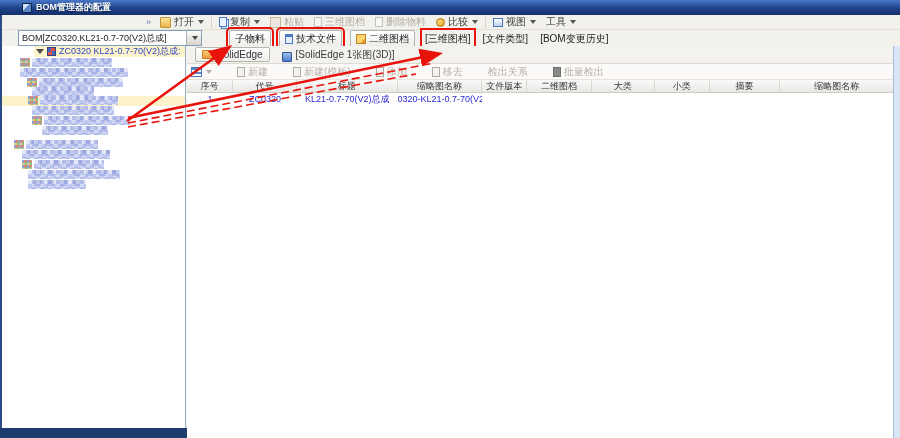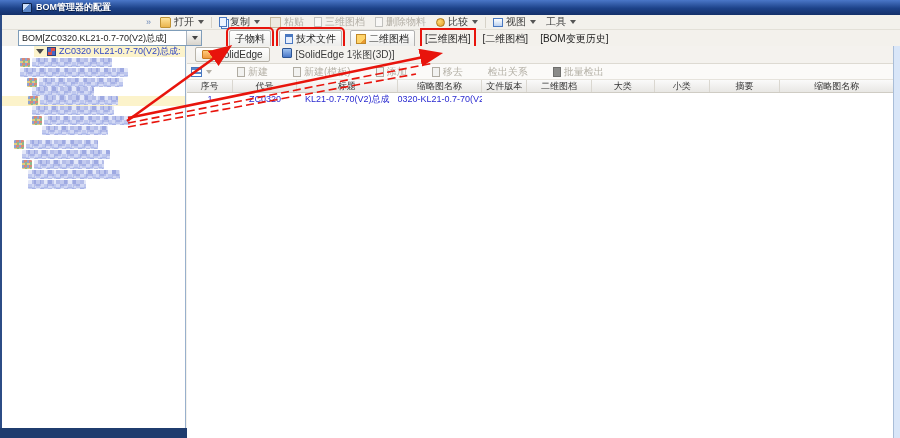--- a/index.html
+++ b/index.html
@@ -71,21 +71,21 @@
   .mzi { position:absolute; width:10px; height:9px; border-radius:1px;
     background-image:conic-gradient(#d88878 0 25%,#8cba8c 0 50%,#e0cc82 0 75%,#8ca2d2 0);
     background-size:5px 5px; }
 
   
   .content { position:absolute; left:187px; top:46px; width:706px; height:392px; background:#fff; }
   .subtabs { height:18px; background:#f4f2ee; border-bottom:1px solid #dddad2; display:flex; align-items:center;
     gap:12px; padding-left:8px; font-size:10px; color:#333; }
   .subtab-sel { display:flex; align-items:center; gap:4px; padding:1px 6px; background:linear-gradient(#ffffff,#efefec);
     border:1px solid #b8b4aa; border-radius:2px; }
-  .subtab-lbl { display:flex; align-items:flex-start; gap:4px; color:#3a3a3a; }
+  .subtab-lbl { display:flex; align-items:flex-end; gap:4px; color:#3a3a3a; }
   .ic-sefolder { width:11px; height:9px; background:linear-gradient(#ffca7a,#ef9a40); border:1px solid #c87c20; border-radius:1px 2px 1px 1px; }
   .ic-se3d { width:10px; height:10px; background:linear-gradient(#9ec2f0,#4a78c8); border:1px solid #2c5494; border-radius:1px; }
 
   .doc-toolbar { height:16px; background:#fbfaf8; border-bottom:1px solid #e6e3dc; display:flex; align-items:center;
     gap:25px; padding-left:4px; font-size:10px; color:#b4b0a6; }
   .dtb-item { display:flex; align-items:center; gap:3px; }
   .ic-list { width:11px; height:10px;
     background:repeating-linear-gradient(#5b86c8 0 2px,#ffffff 2px 4px); border:1px solid #4a78c0; }
   .ic-gdoc { width:8px; height:10px; background:#f2f2f0; border:1px solid #b0aca2; }
   .ic-dark { width:8px; height:10px; background:#8a8a88; border:1px solid #6e6e6c; }
@@ -168,21 +168,21 @@
     <span>技术文件</span>
   </div>
   <div class="tab-btn">
     <span class="ic ic-2d"></span>
     <span>二维图档</span>
   </div>
   <div class="tab-plain ann-box">
     <span>[三维图档]</span>
   </div>
   <div class="tab-plain">
-    <span>[二维图档]</span>
+    <span>[文件类型]</span>
   </div>
   <div class="tab-plain">
     <span>[BOM变更历史]</span>
   </div>
 </div>
 
 <div class="border-left"></div>
 <div class="strip-bottom"></div>
 <div class="strip-right"></div>
 

